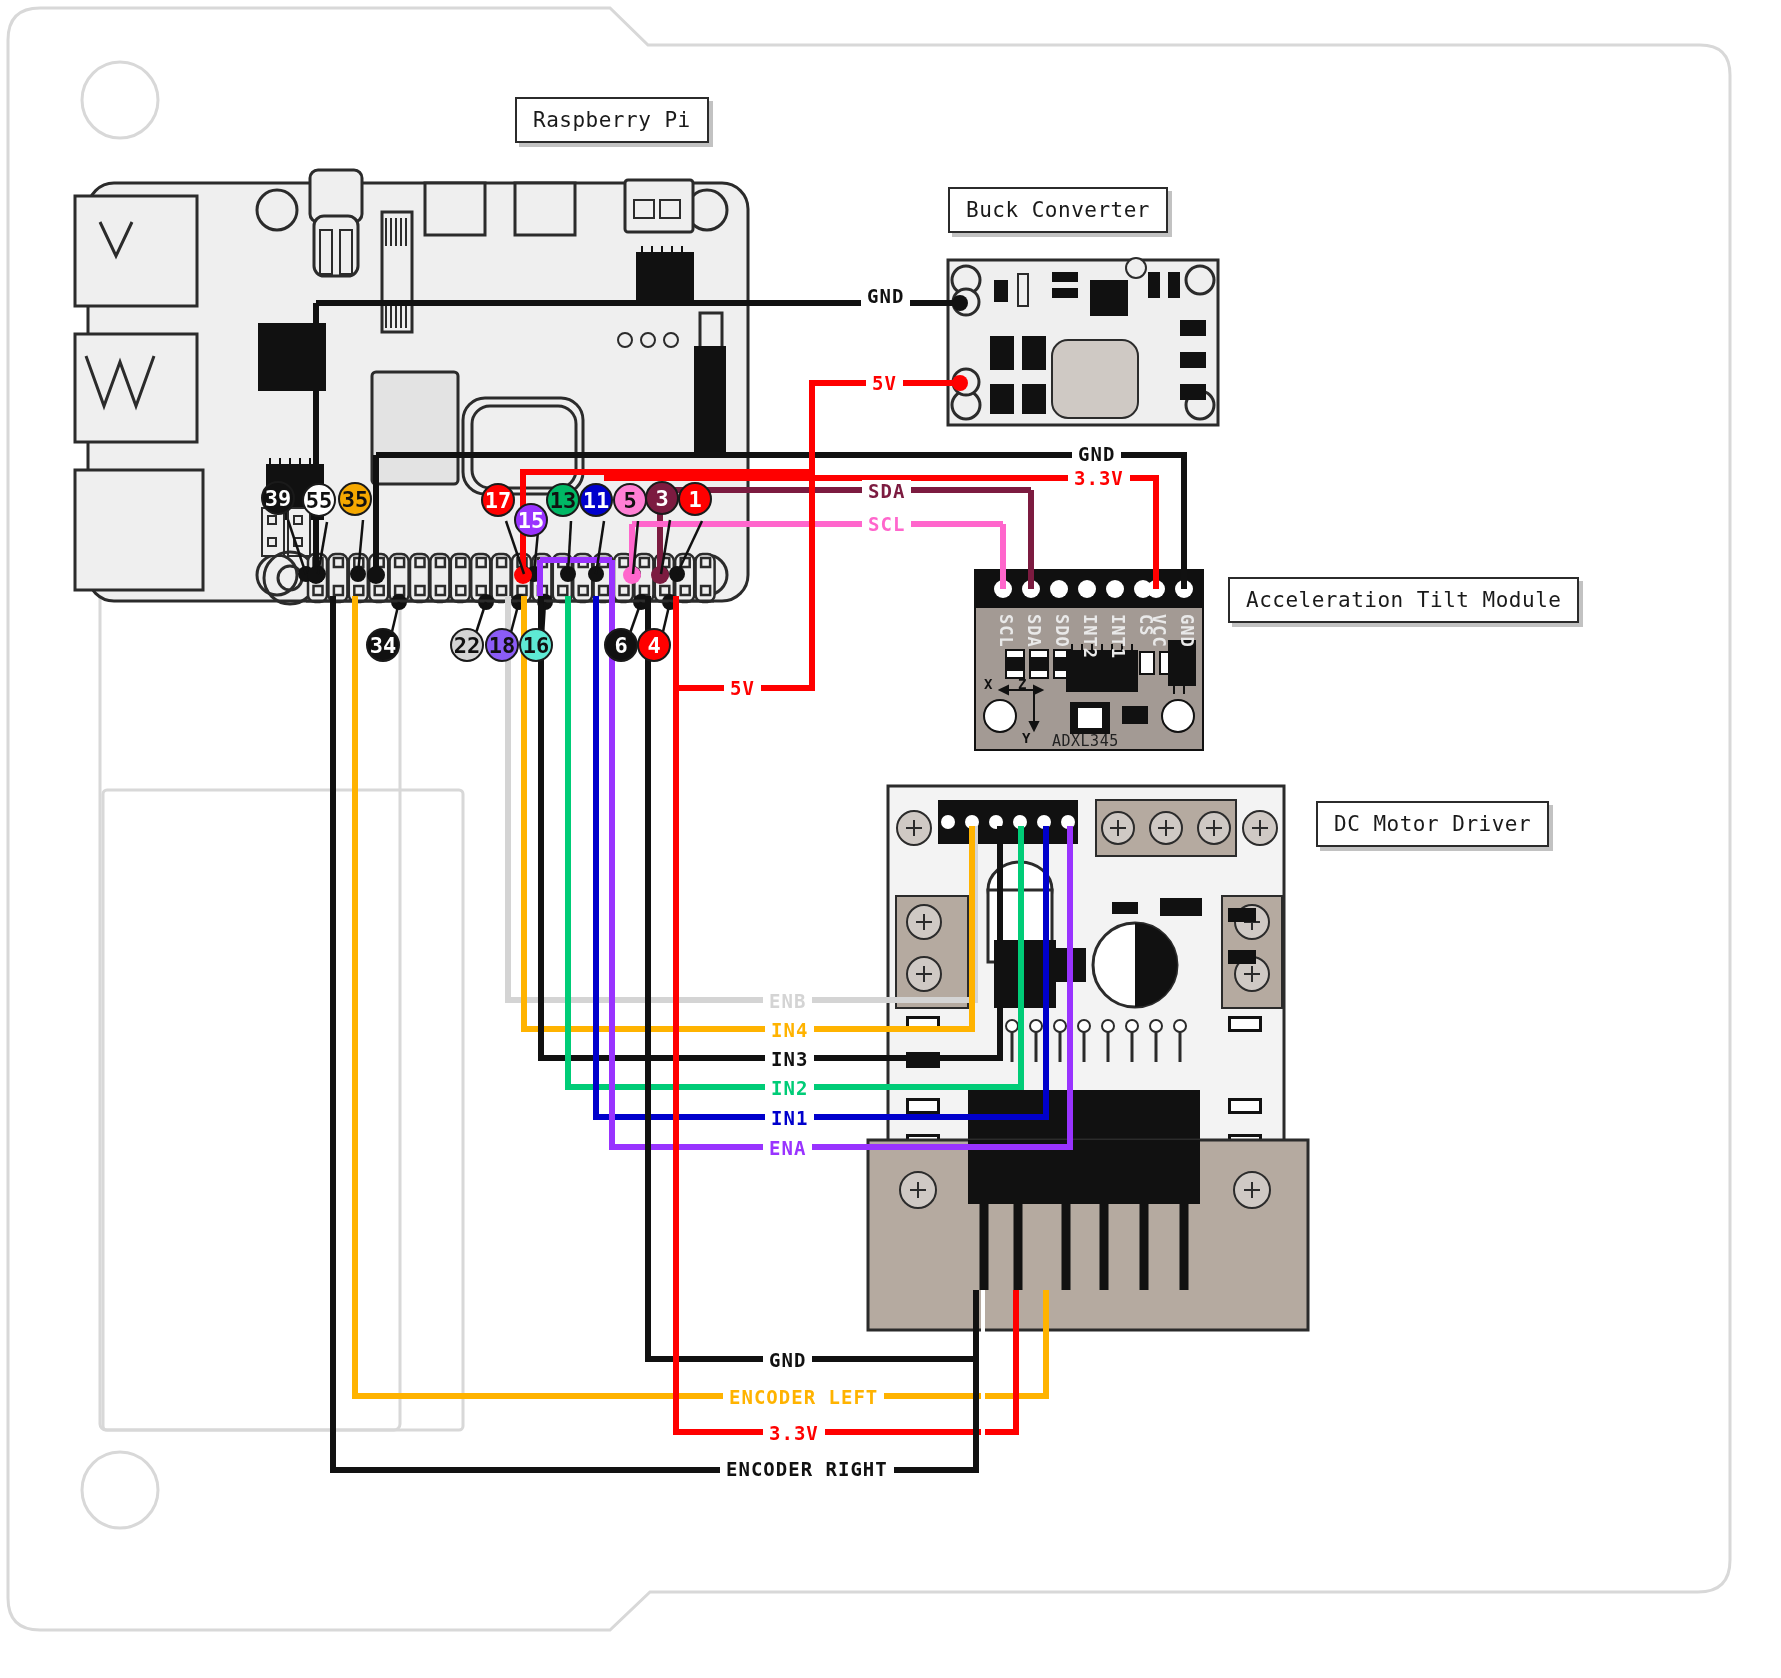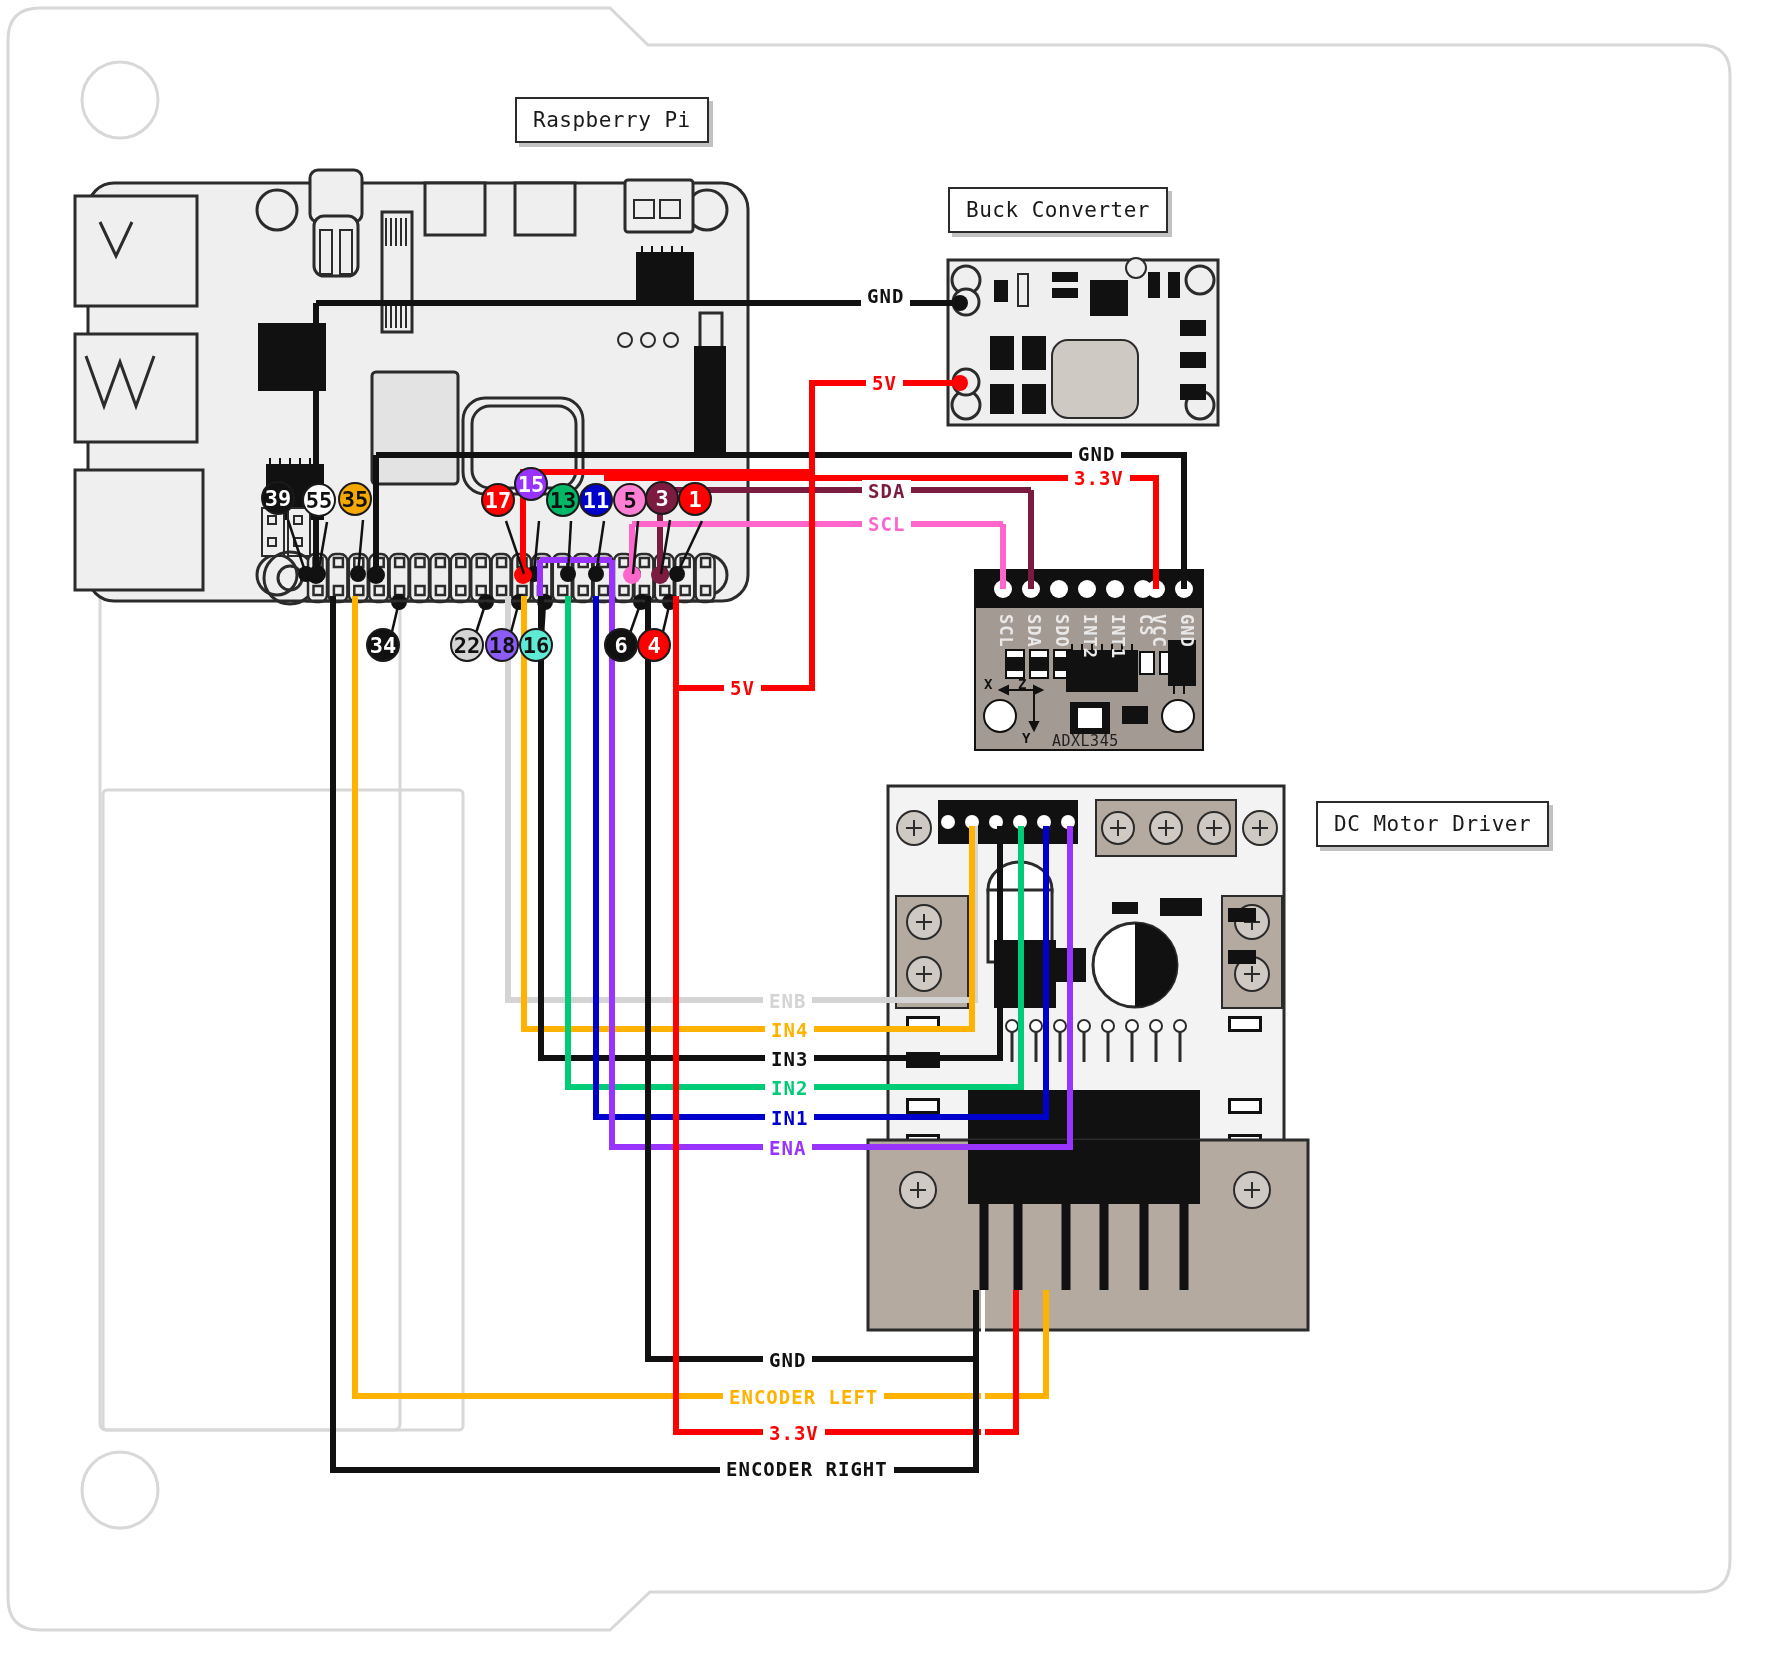--- a/index.html
+++ b/index.html
@@ -484,20 +484,21 @@
     <line x1="475" y1="636" x2="486" y2="602"></line>
     <line x1="510" y1="636" x2="519" y2="602"></line>
     <line x1="543" y1="636" x2="545" y2="602"></line>
     <line x1="629" y1="636" x2="641" y2="602"></line>
     <line x1="662" y1="636" x2="670" y2="602"></line>
   </g>
 </svg>
 
 <div class="boxlabel" style="left:515px;top:97px;">Raspberry Pi</div>
 <div class="boxlabel" style="left:948px;top:187px;text-align:right;">Buck Converter</div>
+<div class="boxlabel" style="left:1228px;top:577px;">Acceleration Tilt Module</div>
 <div class="boxlabel" style="left:1316px;top:801px;">DC Motor Driver</div>
 
 <div class="wirelabel" style="left:861px;top:285px;color:#111111;">GND</div>
 <div class="wirelabel" style="left:866px;top:372px;color:#ff0000;">5V</div>
 <div class="wirelabel" style="left:1072px;top:443px;color:#111111;">GND</div>
 <div class="wirelabel" style="left:1068px;top:467px;color:#ff0000;">3.3V</div>
 <div class="wirelabel" style="left:862px;top:480px;color:#7c1b40;">SDA</div>
 <div class="wirelabel" style="left:862px;top:513px;color:#ff66cc;">SCL</div>
 <div class="wirelabel" style="left:724px;top:677px;color:#ff0000;">5V</div>
 <div class="wirelabel" style="left:763px;top:990px;color:#d4d4d4;">ENB</div>
@@ -509,21 +510,21 @@
 <div class="wirelabel" style="left:763px;top:1349px;color:#111111;">GND</div>
 <div class="wirelabel" style="left:723px;top:1386px;color:#ffb300;">ENCODER LEFT</div>
 <div class="wirelabel" style="left:763px;top:1422px;color:#ff0000;">3.3V</div>
 <div class="wirelabel" style="left:720px;top:1458px;color:#111111;">ENCODER RIGHT</div>
 
 <div id="badge-layer">
       <div class="badge" style="left: 261px; top: 481px; width: 34px; height: 34px; background: rgb(17, 17, 17); color: rgb(255, 255, 255);">39</div>
       <div class="badge" style="left: 302px; top: 483px; width: 34px; height: 34px; background: rgb(255, 255, 255); color: rgb(17, 17, 17);">55</div>
       <div class="badge" style="left: 338px; top: 482px; width: 34px; height: 34px; background: rgb(245, 168, 0); color: rgb(17, 17, 17);">35</div>
       <div class="badge" style="left: 481px; top: 483px; width: 34px; height: 34px; background: rgb(255, 0, 0); color: rgb(255, 255, 255);">17</div>
-      <div class="badge" style="left: 514px; top: 467px; width: 34px; height: 34px; background: rgb(153, 51, 255); color: rgb(255, 255, 255);">15</div>
+      <div class="badge" style="left: 514px; top: 503px; width: 34px; height: 34px; background: rgb(153, 51, 255); color: rgb(255, 255, 255);">15</div>
       <div class="badge" style="left: 546px; top: 483px; width: 34px; height: 34px; background: rgb(0, 184, 101); color: rgb(17, 17, 17);">13</div>
       <div class="badge" style="left: 579px; top: 483px; width: 34px; height: 34px; background: rgb(0, 0, 204); color: rgb(255, 255, 255);">11</div>
       <div class="badge" style="left: 613px; top: 483px; width: 34px; height: 34px; background: rgb(255, 127, 212); color: rgb(17, 17, 17);">5</div>
       <div class="badge" style="left: 645px; top: 481px; width: 34px; height: 34px; background: rgb(124, 27, 64); color: rgb(255, 255, 255);">3</div>
       <div class="badge" style="left: 678px; top: 482px; width: 34px; height: 34px; background: rgb(255, 0, 0); color: rgb(255, 255, 255);">1</div>
       <div class="badge" style="left: 366px; top: 628px; width: 34px; height: 34px; background: rgb(17, 17, 17); color: rgb(255, 255, 255);">34</div>
       <div class="badge" style="left: 450px; top: 628px; width: 34px; height: 34px; background: rgb(212, 212, 212); color: rgb(17, 17, 17);">22</div>
       <div class="badge" style="left: 485px; top: 628px; width: 34px; height: 34px; background: #8b5cf6; color: rgb(17, 17, 17);">18</div>
       <div class="badge" style="left: 519px; top: 628px; width: 34px; height: 34px; background: #5eead4; color: rgb(17, 17, 17);">16</div>
       <div class="badge" style="left: 604px; top: 628px; width: 34px; height: 34px; background: rgb(17, 17, 17); color: rgb(255, 255, 255);">6</div>

